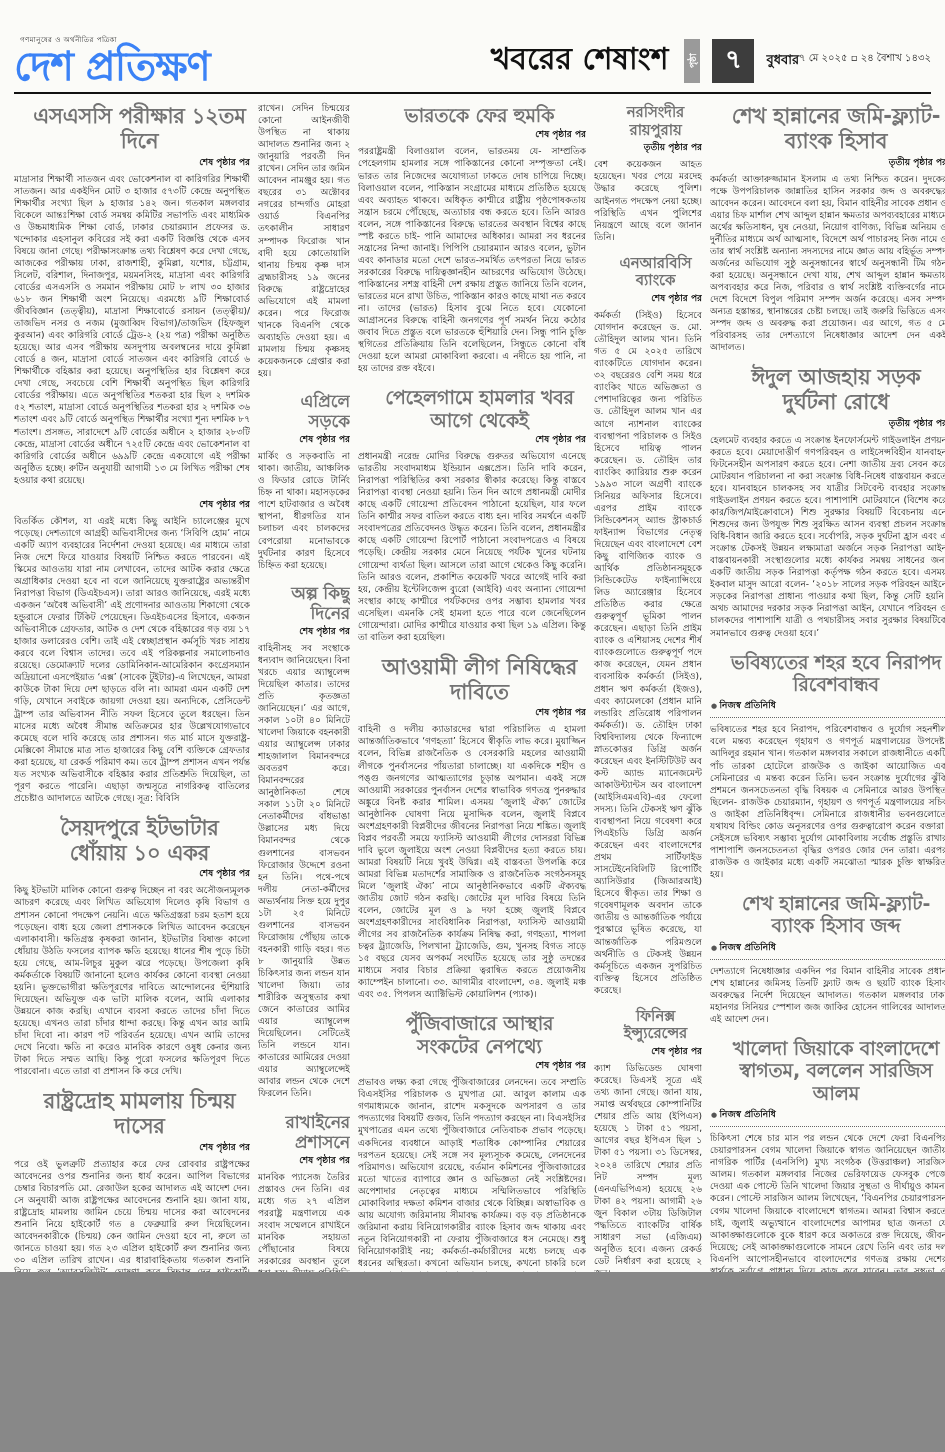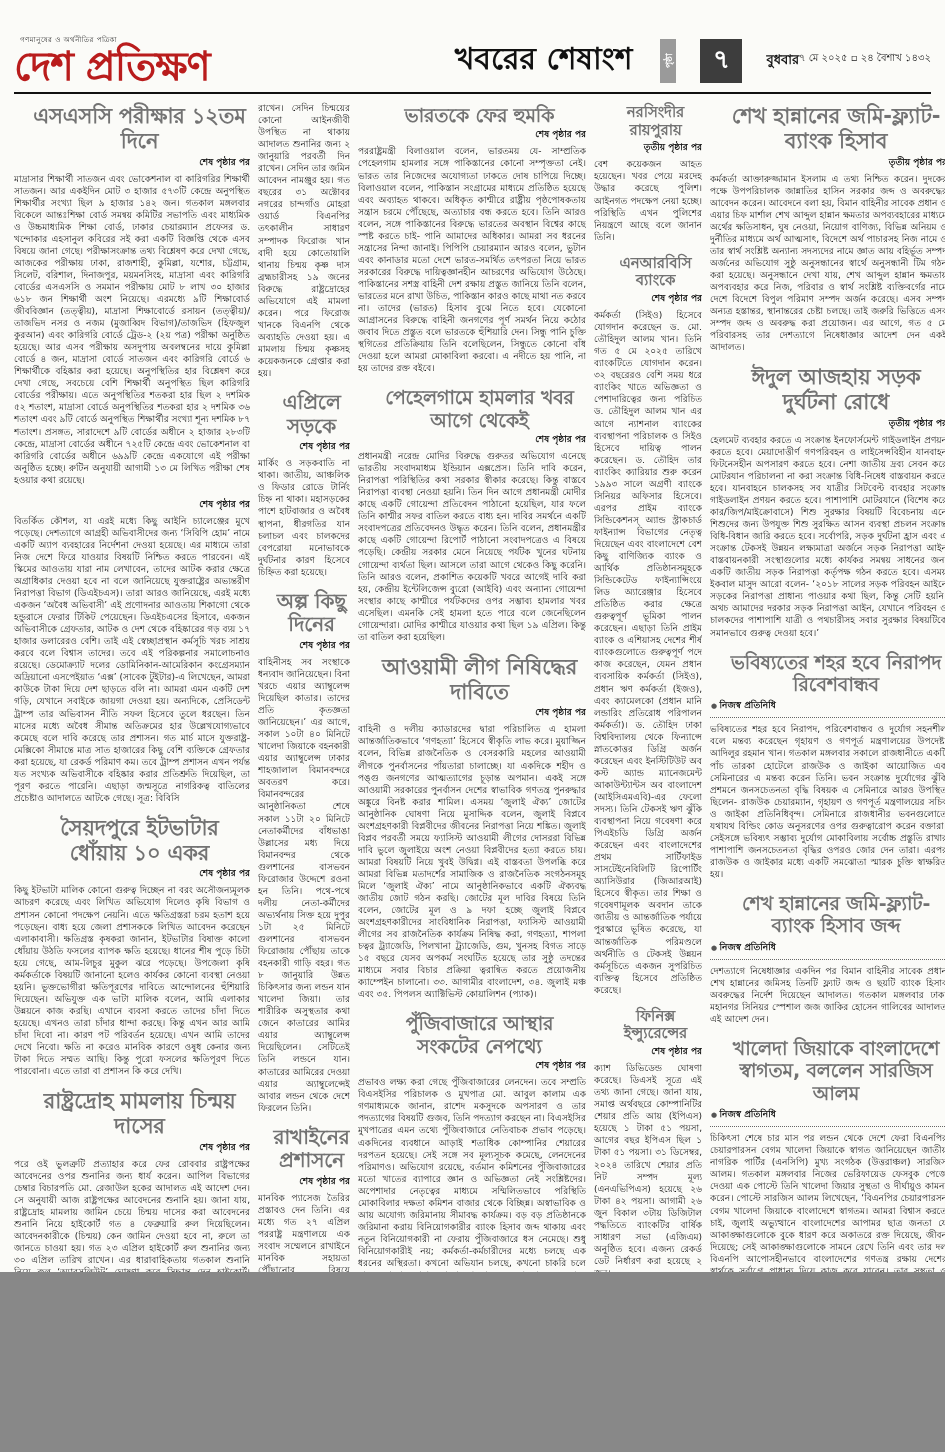--- a/index.html
+++ b/index.html
@@ -6,22 +6,22 @@
   .page{
     position:relative;width:945px;height:1272px;margin:0 auto;
     background:#fbfbf8;color:#141414;overflow:hidden;
     font-family:"DejaVu Sans","Liberation Sans",sans-serif;
     box-sizing:border-box;padding:10px 14px 8px 14px;
   }
   
   .hdr{display:flex;justify-content:space-between;align-items:flex-end;height:76px;}
   .masthead{display:flex;flex-direction:column;justify-content:flex-end;}
   .tagline{font-size:7px;color:#333;letter-spacing:.5px;margin-left:6px;}
-  .mast-title{font-size:40px;font-weight:bold;line-height:1;letter-spacing:-1px;color:#b91c1c;}
-  .hdr-right{display:flex;align-items:center;gap:24px;}
+  .mast-title{font-size:40px;font-weight:bold;line-height:1;letter-spacing:-1px;color:#3b82f6;}
+  .hdr-right{display:flex;align-items:center;gap:12px;}
   .section-title{font-size:30px;font-weight:bold;color:#111;margin-right:4px;}
   .page-word{
     background:#9a9a9a;color:#fff;width:16px;height:44px;
     display:flex;align-items:center;justify-content:center;
     writing-mode:vertical-rl;transform:rotate(180deg);font-size:9px;font-weight:bold;
   }
   .page-num{
     background:#3d3d3d;color:#fff;width:42px;height:44px;
     display:flex;align-items:center;justify-content:center;
     font-size:26px;font-weight:bold;
@@ -33,21 +33,21 @@
   
   .columns{display:flex;gap:8px;align-items:flex-start;}
   .strip{flex:0 0 auto;overflow:hidden;}
   .article{margin-bottom:10px;overflow:hidden;}
   .headline{
     font-weight:bold;text-align:center;margin:2px 0 1px 15px;line-height:1.18;
     color:#737373;letter-spacing:-.2px;
   }
   .h-xl{font-size:21px;}
   .h-lg{font-size:19px;}
-  .h-md{font-size:20px;}
+  .h-md{font-size:17px;text-align:right;}
   .h-sm{font-size:15px;}
   .kicker{font-size:9px;font-weight:bold;text-align:right;margin:1px 0 3px 0;color:#111;}
   .kicker.byline{
     text-align:left;border-bottom:1px dotted #666;padding:1px 0 4px 1px;margin:2px 0 5px 0;
   }
   .kicker.byline::before{content:"● ";font-size:7px;color:#555;}
   .body{
     font-size:9px;line-height:1.34;text-align:justify;margin:0;
     overflow-wrap:break-word;color:#1b1b1b;
   }

